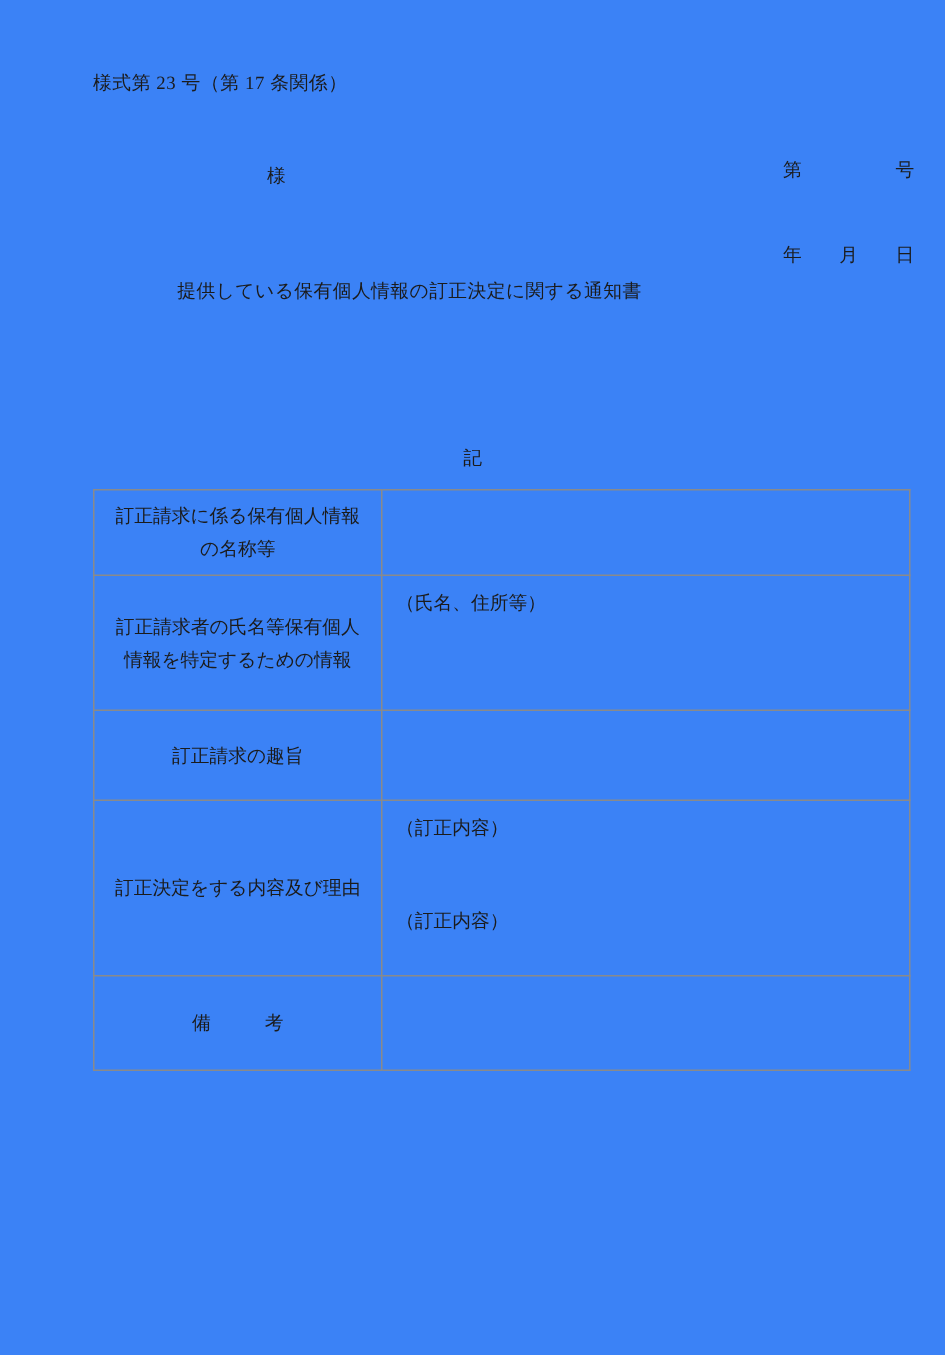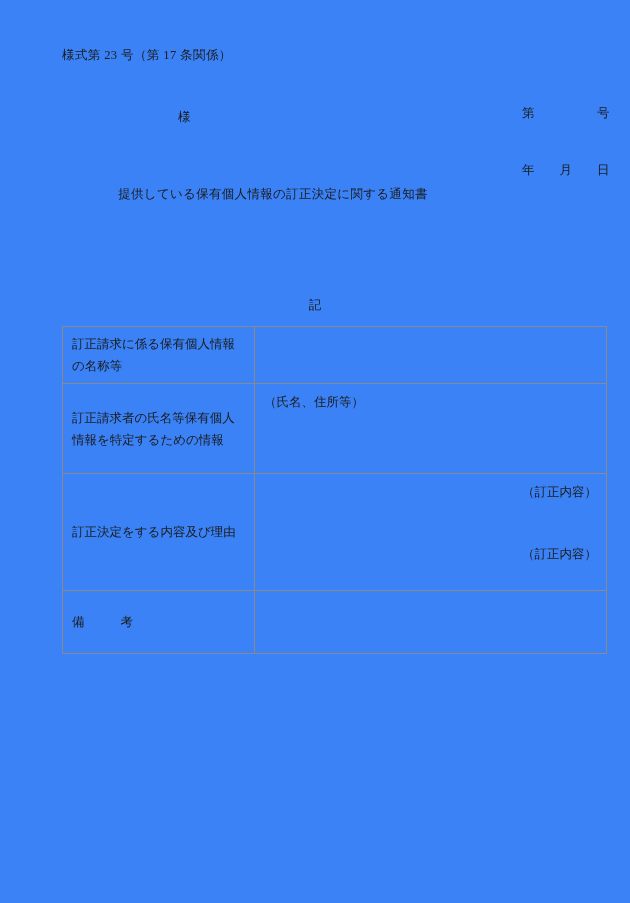--- a/index.html
+++ b/index.html
@@ -115,35 +115,35 @@
   .form-table td {
     border: 1px solid #8a8a8a;
     font-size: 12.5px;
     line-height: 22px;
     vertical-align: middle;
     padding: 4px 9px;
   }
   .form-table td.label-cell {
     width: 173px;
     vertical-align: middle;
+    text-align: center;
   }
   .form-table td.value-cell {
     width: 333px;
     vertical-align: top;
     padding-top: 7px;
   }
   .r1 { height: 57px; }
   .r2 { height: 90px; }
   .r3 { height: 60px; }
   .r4 { height: 117px; }
   .r5 { height: 63px; }
 
   .val-stack {
     display: block;
-    text-align: right;
   }
   .val-stack .v1 { display: block; }
   .val-stack .v2 { display: block; margin-top: 40px; }
 
   .wide-space { display: inline-block; width: 36px; }
 </style>
 </head>
 <body>
 
 <div class="page">
@@ -166,20 +166,24 @@
   <table class="form-table">
     <tbody>
       <tr class="r1">
         <td class="label-cell">訂正請求に係る保有個人情報の名称等</td>
         <td class="value-cell"></td>
       </tr>
       <tr class="r2">
         <td class="label-cell">訂正請求者の氏名等保有個人情報を特定するための情報</td>
         <td class="value-cell">（氏名、住所等）</td>
       </tr>
+      <tr class="r3">
+        <td class="label-cell">訂正請求の趣旨</td>
+        <td class="value-cell"></td>
+      </tr>
       <tr class="r4">
         <td class="label-cell">訂正決定をする内容及び理由</td>
         <td class="value-cell">
           <span class="val-stack">
             <span class="v1">（訂正内容）</span>
             <span class="v2">（訂正内容）</span>
           </span>
         </td>
       </tr>
       <tr class="r5">

